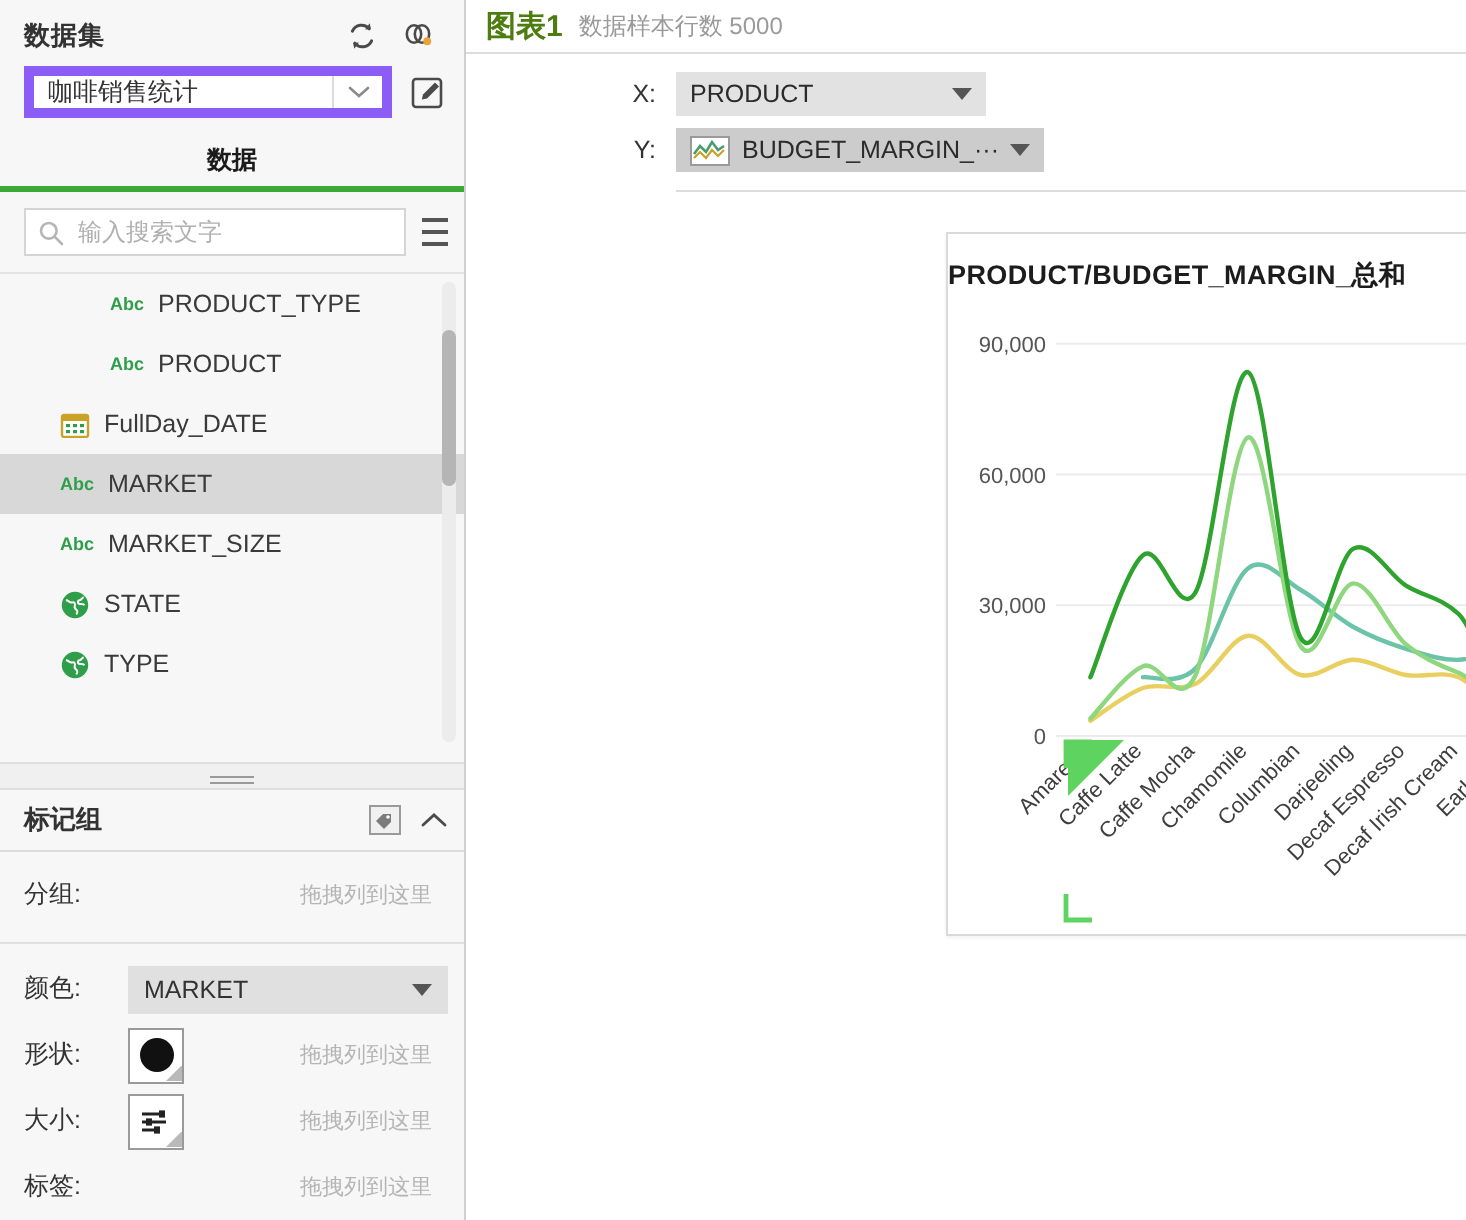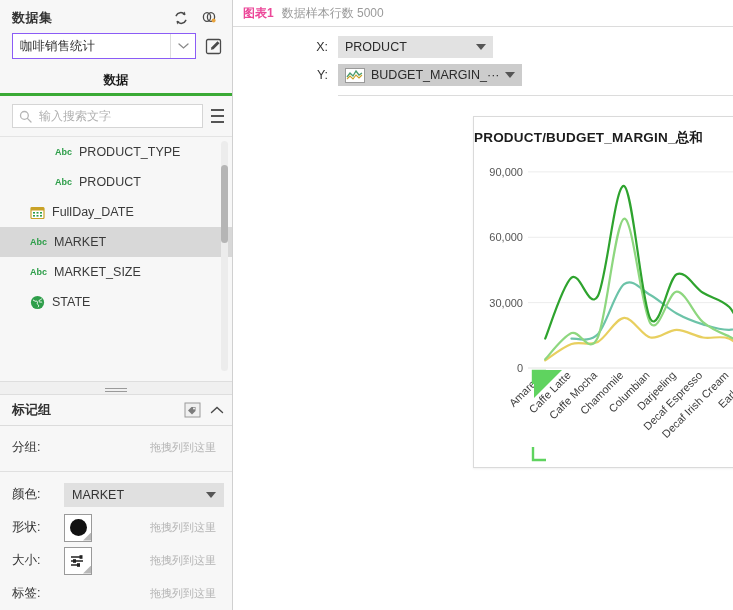--- a/index.html
+++ b/index.html
@@ -27,21 +27,21 @@
     padding:6px 10px 0 12px;box-sizing:border-box;
   }
   .ds-title{font-size:13px;font-weight:bold;color:#333;letter-spacing:.5px;}
   .ds-head-icons{margin-left:auto;display:flex;gap:10px;align-items:center;padding-right:4px;}
   .ic{width:18px;height:18px;display:inline-block;}
   .ds-select-row{
     display:flex;align-items:center;padding:3px 8px 0 12px;gap:6px;
   }
   .ds-select{
     flex:1;height:26px;display:flex;align-items:center;
-    background:#fff;border:1px solid #8b5cf6;box-sizing:border-box;
+    background:#fff;border:5px solid #8b5cf6;box-sizing:border-box;
   }
   .ds-select-val{flex:1;padding-left:7px;font-size:12.5px;color:#333;white-space:nowrap;overflow:hidden;}
   .ds-select-arrow{
     width:24px;height:100%;border-left:1px solid #dcdcdc;
     display:flex;align-items:center;justify-content:center;color:#888;
   }
   .ds-edit{width:22px;height:22px;display:flex;align-items:center;justify-content:center;}
 
   .tabs{
     display:flex;height:28px;margin-top:8px;
@@ -137,21 +137,21 @@
     width:0;height:0;border-left:5px solid transparent;border-right:5px solid transparent;
     border-top:6px solid #555;
   }
 
   
   .right{position:relative;width:500px;height:610px;background:#fff;}
   .chart-tab-bar{
     height:27px;display:flex;align-items:center;gap:8px;
     padding-left:10px;border-bottom:1px solid #dcdcdc;box-sizing:border-box;
   }
-  .chart-tab-name{font-size:12px;font-weight:bold;color:#ec4899;}
+  .chart-tab-name{font-size:15px;font-weight:bold;color:#4d7c0f;}
   .chart-tab-sub{font-size:12px;color:#9a9a9a;}
 
   .xy-area{padding:6px 0 0 0;}
   .xy-row{display:flex;align-items:center;height:28px;}
   .xy-label{width:105px;text-align:right;padding-right:10px;font-size:12.5px;color:#333;box-sizing:border-box;}
   .pill{
     height:22px;min-width:155px;display:flex;align-items:center;gap:6px;
     padding:0 7px;box-sizing:border-box;font-size:12.5px;color:#2b2b2b;
   }
   .pill.grey{background:#e2e2e2;}
@@ -285,20 +285,29 @@
           <span class="fname">MARKET_SIZE</span>
         </div>
         <div class="field-row">
           <span>
             <svg width="15" height="15" viewBox="0 0 15 15">
                 <circle cx="7.5" cy="7.5" r="6.6" fill="#2e9e4a"></circle>
                 <path d="M3 5c1.4.4 2 1.6 3.2 1.2.9-.3 1.6.7 1.2 1.6-.5 1.1.3 1.7 1 2.3.4.4.3 1.4-.3 2.1M11.8 3.6c-.9.4-1 1.5-2 1.5-1 0-1.2 1.4-.3 1.8 1 .4 2.2-.2 2.7.7" stroke="#fff" stroke-width="1" fill="none"></path>
               </svg>
           </span>
           <span class="fname">STATE</span>
+        </div>
+        <div class="field-row">
+          <span>
+            <svg width="15" height="15" viewBox="0 0 15 15">
+                <circle cx="7.5" cy="7.5" r="6.6" fill="#2e9e4a"></circle>
+                <path d="M3 5c1.4.4 2 1.6 3.2 1.2.9-.3 1.6.7 1.2 1.6-.5 1.1.3 1.7 1 2.3.4.4.3 1.4-.3 2.1M11.8 3.6c-.9.4-1 1.5-2 1.5-1 0-1.2 1.4-.3 1.8 1 .4 2.2-.2 2.7.7" stroke="#fff" stroke-width="1" fill="none"></path>
+              </svg>
+          </span>
+          <span class="fname">TYPE</span>
         </div>
       </div>
       <div class="vscroll">
           <i></i>
         </div>
     </div>
 
     <div class="splitter">
         <i></i>
       </div>

